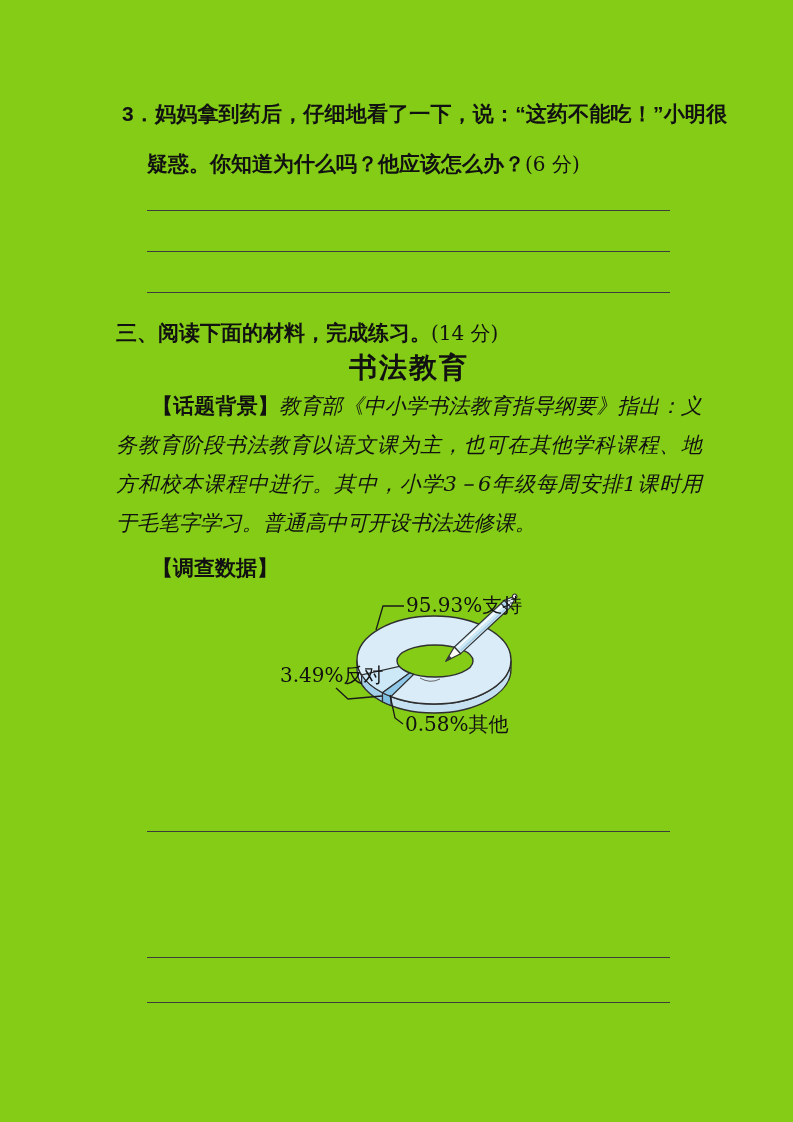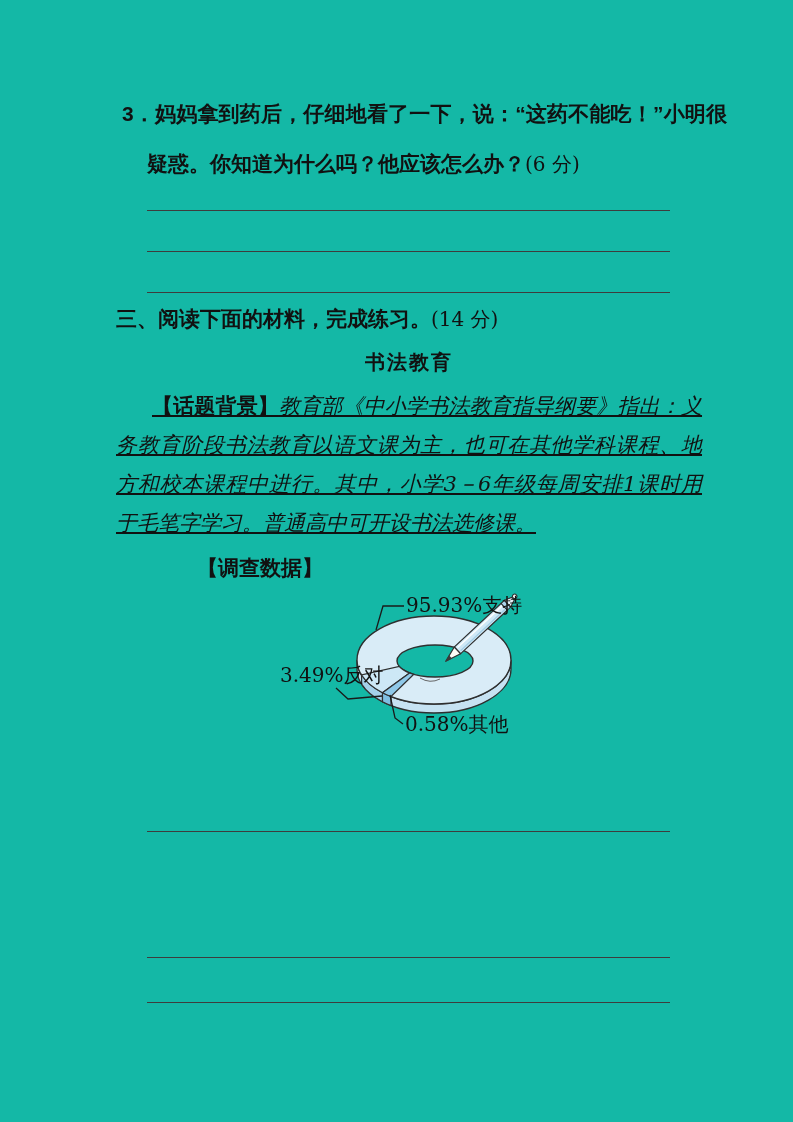--- a/index.html
+++ b/index.html
@@ -1,20 +1,20 @@
 <!DOCTYPE html>
 <html><head>
 <meta charset="utf-8">
 <style>
   html, body { margin: 0; padding: 0; background: #e8e8e8; }
   #page {
     position: relative;
     width: 793px;
     height: 1122px;
-    background: #14b8a6;
+    background: #84cc16;
     margin: 0 auto;
     overflow: hidden;
     color: #111;
   }
   .sans  { font-family: "Liberation Sans", "DejaVu Sans", sans-serif; }
 
   .question {
     position: absolute;
     left: 122px;
     width: 580px;
@@ -33,48 +33,47 @@
   }
   .ans-line {
     position: absolute;
     left: 147px;
     width: 523px;
     height: 0;
     border-top: 1.7px solid #3d3d3d;
   }
   #section-heading {
     position: absolute;
-    left: 116px; top: 302px; width: 586px;
+    left: 116px; top: 316px; width: 586px;
     font-weight: bold; font-size: 21px; line-height: 34px;
   }
   #passage-title {
     position: absolute;
     left: 116px; top: 349px; width: 586px;
-    text-align: center; font-weight: bold; font-size: 20px;
+    text-align: center; font-weight: bold; font-size: 28px;
     letter-spacing: 2px;
   }
   #background-para {
     position: absolute;
     left: 116px; top: 386px; width: 586px;
     font-size: 21px; line-height: 39px;
     text-align: justify;
     text-indent: 36px;
     font-family: "DejaVu Serif", "Liberation Serif", serif;
     font-style: italic;
-    text-decoration: underline;
   }
   #background-para .blabel {
     font-style: normal;
     font-weight: bold;
     font-family: "Liberation Sans", "DejaVu Sans", sans-serif;
   }
   #survey-label {
     position: absolute;
     left: 152px; top: 554px;
-    font-weight: bold; font-size: 21px; margin-left: 45px;
+    font-weight: bold; font-size: 21px;
   }
   #chart-svg { position: absolute; left: 270px; top: 585px; }
   #chart-svg text {
     font-family: "DejaVu Serif", "Liberation Serif", serif;
     font-size: 20px;
     fill: #111;
   }
 </style>
 </head>
 <body>

